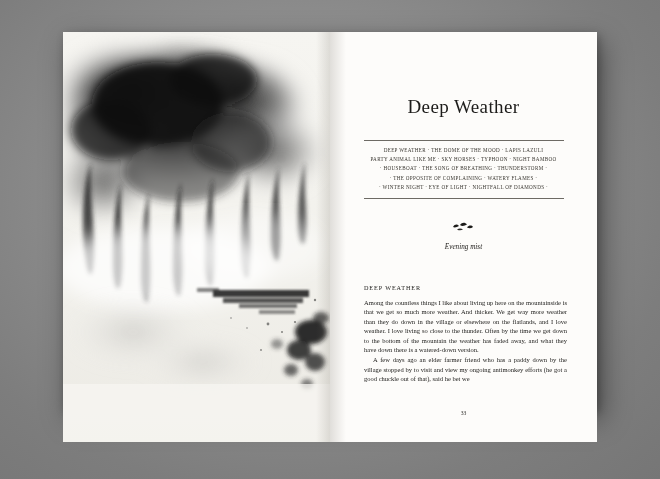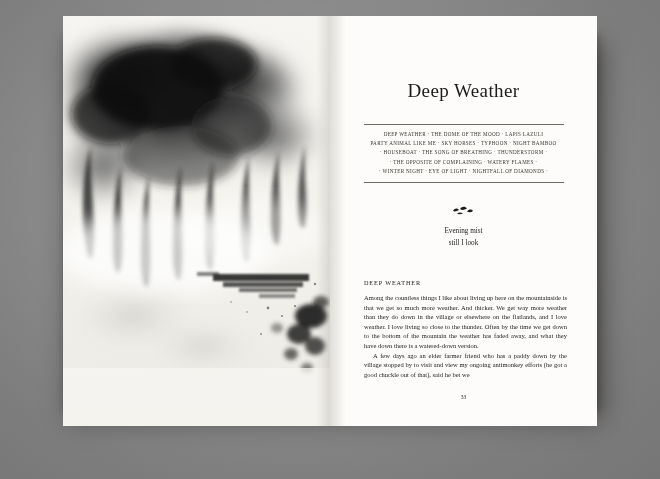--- a/index.html
+++ b/index.html
@@ -25,21 +25,20 @@
   
   .spread {
     position: absolute;
     left: 63px;
     top: 32px;
     width: 534px;
     height: 378px;
     box-shadow: 6px 10px 26px rgba(0,0,0,0.40), 2px 3px 8px rgba(0,0,0,0.25);
     background: #fdfdfb;
     display: flex;
-    align-items: center;
   }
 
   
   .page-left {
     position: relative;
     width: 267px;
     height: 410px;
     overflow: hidden;
     background: #f4f3ef;
   }
@@ -106,20 +105,21 @@
     font-size: 11px;
     color: #1f1e1c;
     line-height: 1;
     letter-spacing: -1px;
   }
 
   .epigraph {
     margin: 8px auto 0 auto;
     width: 150px;
     text-align: center;
+    font-style: italic;
     font-size: 7.2px;
     line-height: 11.5px;
     color: #24221f;
   }
 
   .body-block {
     margin: 30px 0 0 0;
     padding: 0 30px 0 34px;
   }
   .running-head {
@@ -286,21 +286,20 @@
       <svg width="26" height="11" viewBox="0 0 26 11">
         <path d="M2,6 C4,3 6,3 8,5 C6,6 4,7 2,6 Z" fill="#1c1b19"></path>
         <path d="M9,4 C11,1 14,1 16,3.5 C13.5,5 11,5.5 9,4 Z" fill="#1c1b19"></path>
         <path d="M16,6.5 C18,4 20.5,4 22,6 C20,7.5 18,7.5 16,6.5 Z" fill="#1c1b19"></path>
         <path d="M6,8.5 C8,7 10.5,7.2 12,8.6 C10,9.6 8,9.6 6,8.5 Z" fill="#2a2926"></path>
       </svg>
     </div>
 
     <div class="epigraph">
       <div>Evening mist</div>
-      <div>still I look</div>
     </div>
 
     <div class="body-block">
       <div class="running-head">Deep Weather</div>
       <p class="body-par">Among the countless things I like about living up here on the mountainside is that we get so much more weather. And thicker. We get way more weather than they do down in the village or elsewhere on the flatlands, and I love weather. I love living so close to the thunder. Often by the time we get down to the bottom of the mountain the weather has faded away, and what they have down there is a watered-down version.</p>
       <p class="body-par">A few days ago an elder farmer friend who has a paddy down by the village stopped by to visit and view my ongoing antimonkey efforts (he got a good chuckle out of that), said he bet we</p>
     </div>
 
     <div class="folio">33</div>
   </div>

